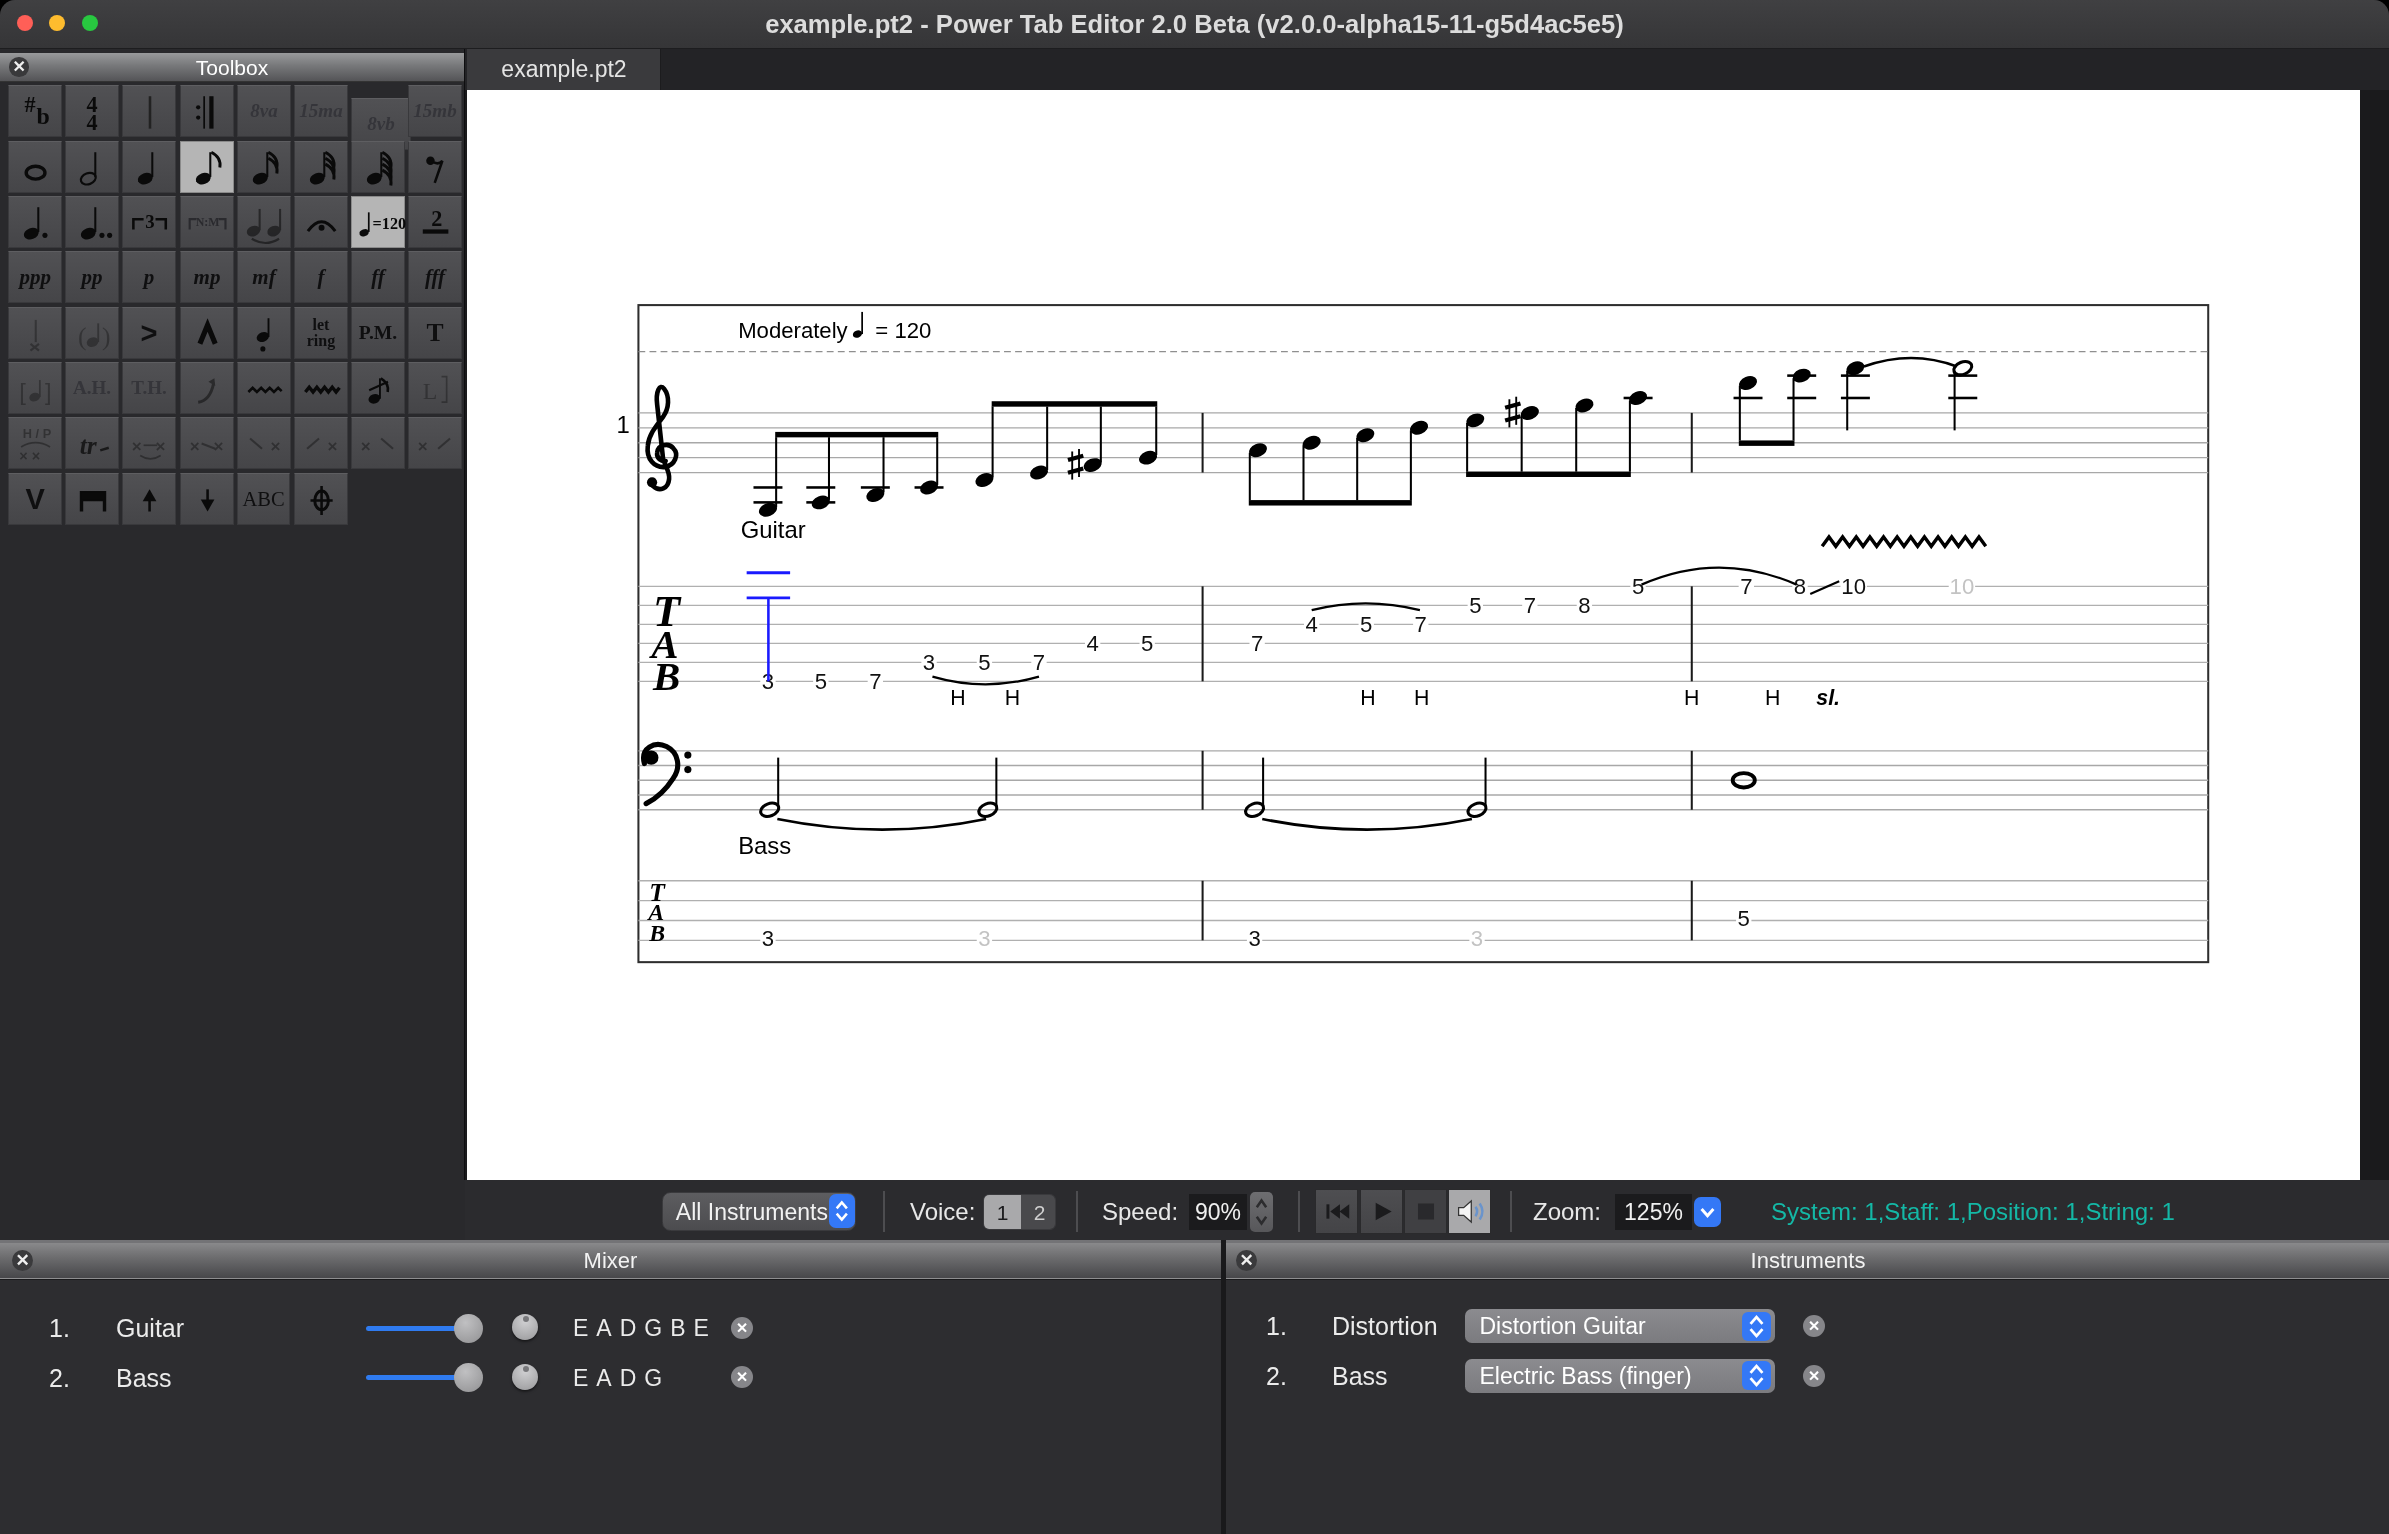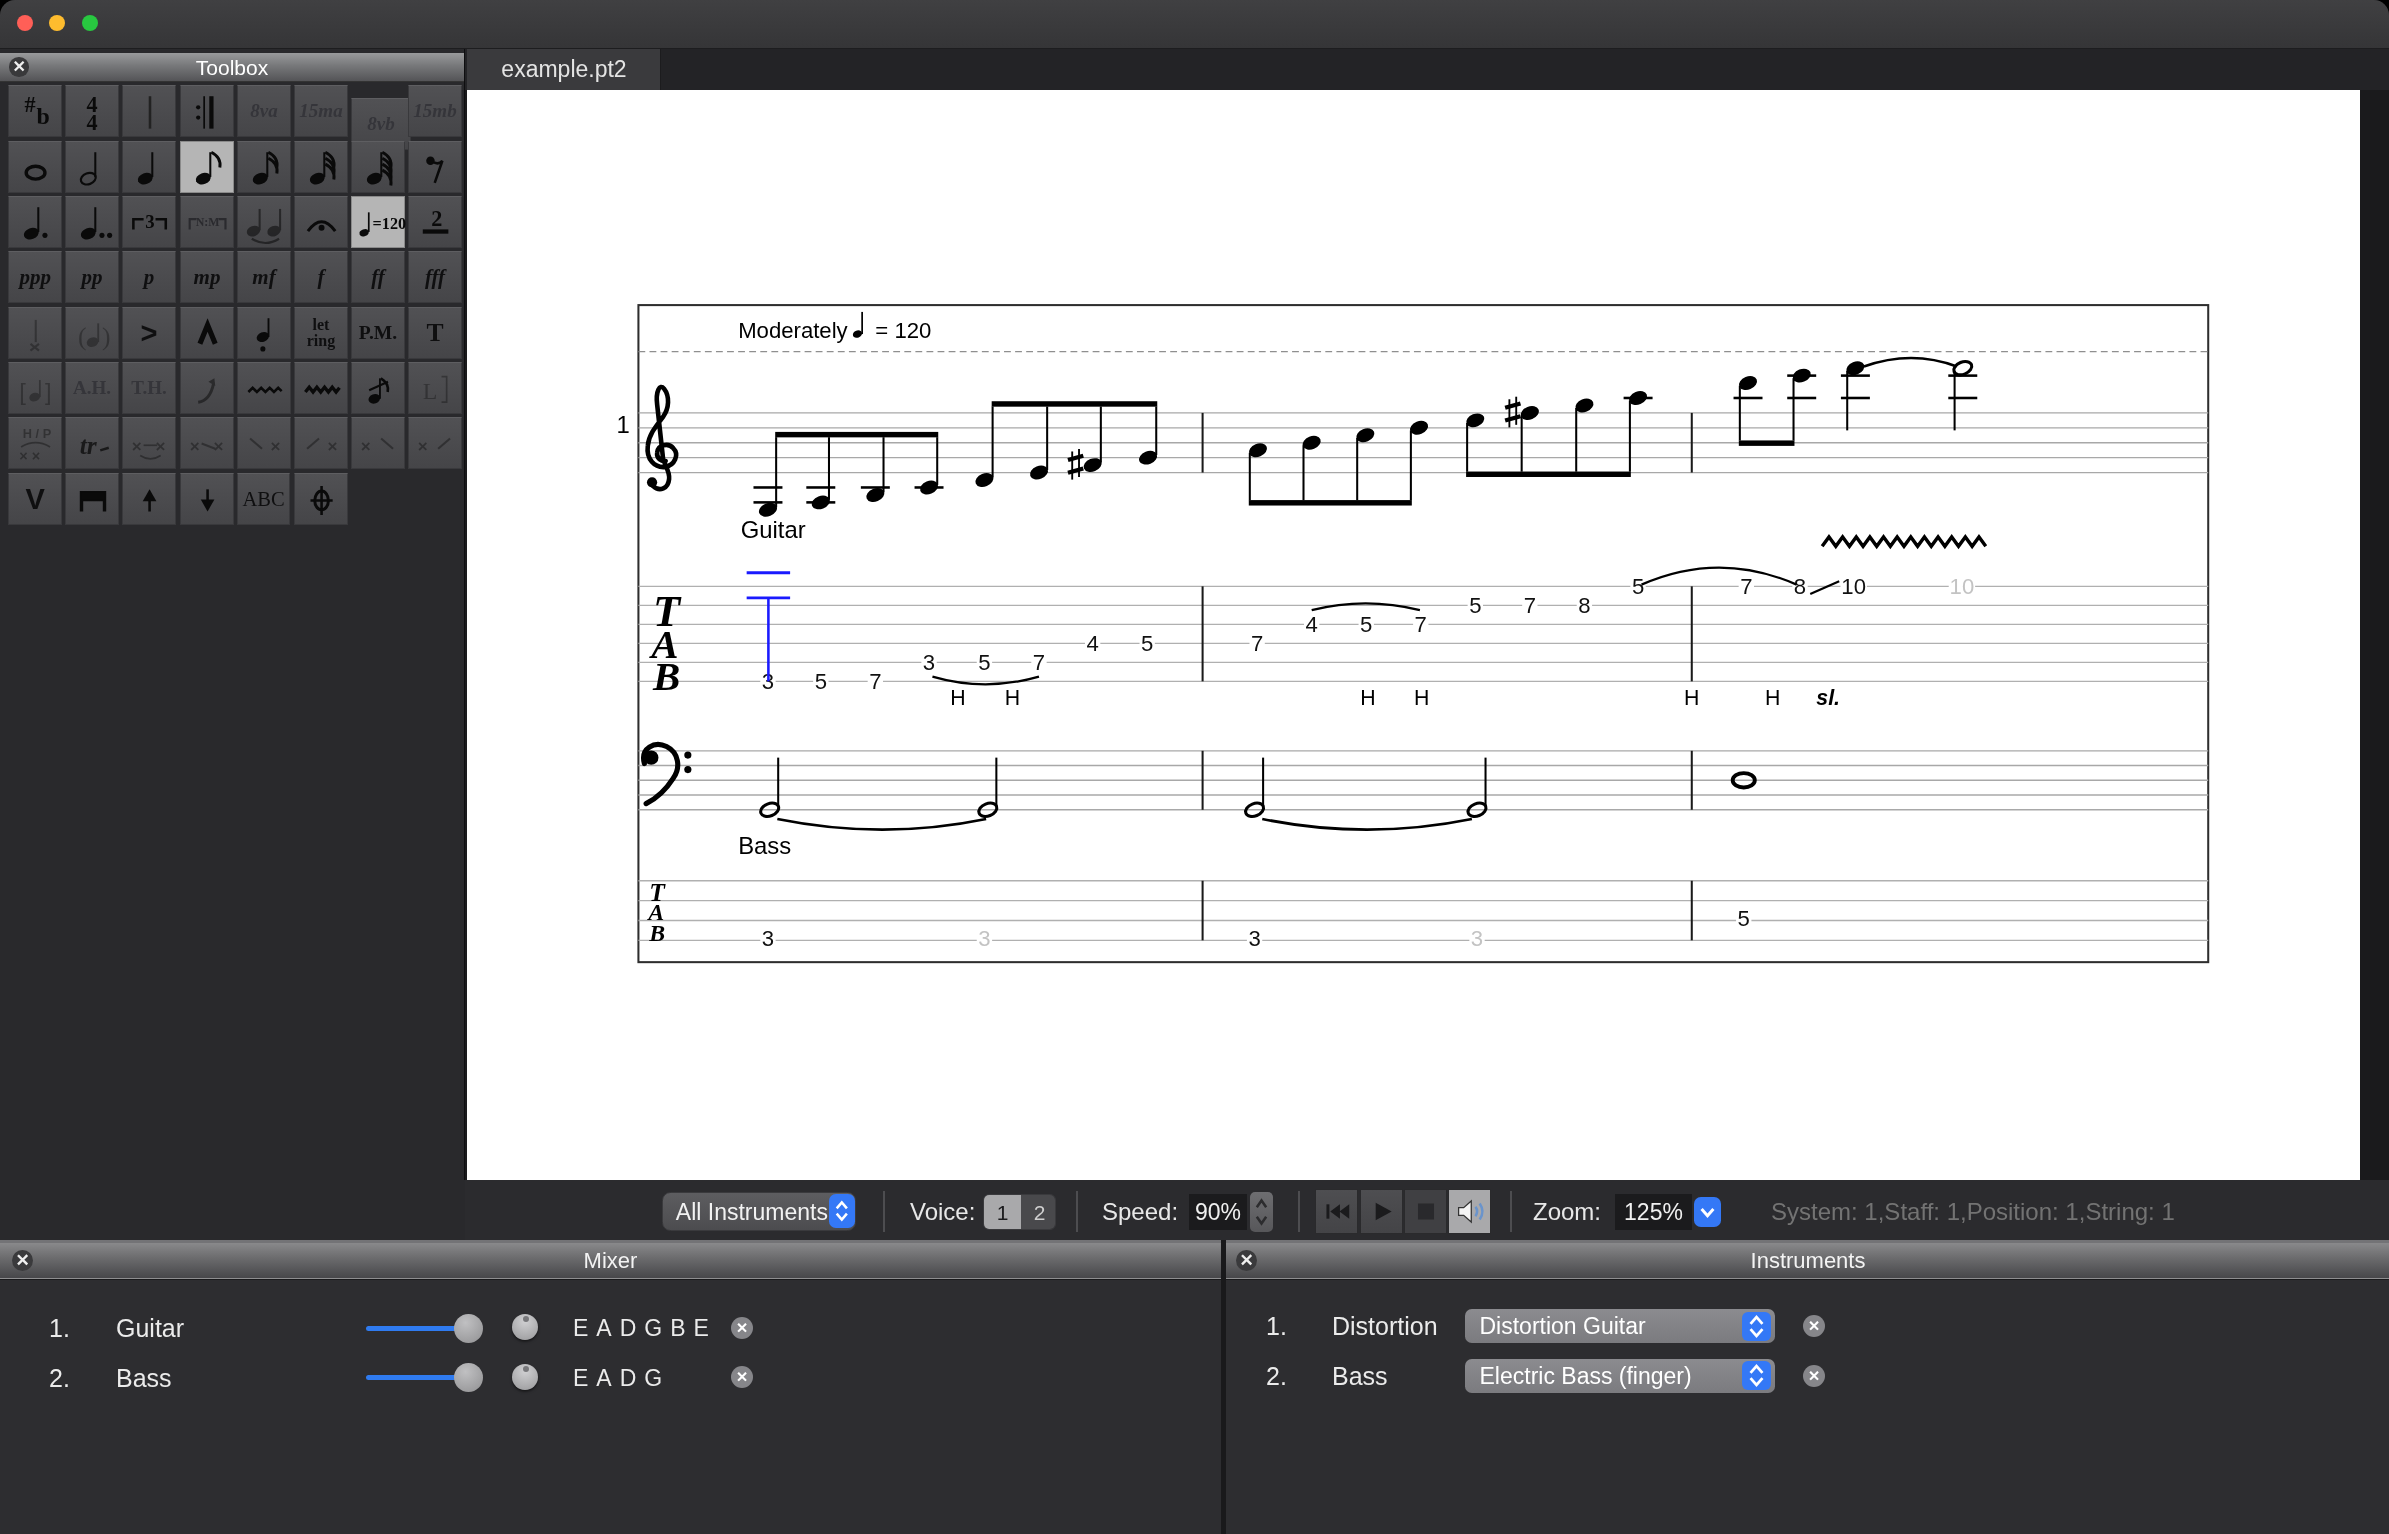--- a/index.html
+++ b/index.html
@@ -6,20 +6,21 @@
 .abs{position:absolute}
 .tl{border-radius:50%}
 svg{display:block}
 </style></head><body>
 <div id="win">
 
 <div class="abs" style="left:0;top:0;width:2389px;height:49px;background:linear-gradient(#404042,#353537);border-bottom:0.9px solid #1d1d1f"></div>
 <div class="abs tl" style="left:17px;top:14.5px;width:16px;height:16px;background:#ff5f57"></div>
 <div class="abs tl" style="left:49px;top:14.5px;width:16px;height:16px;background:#febc2e"></div>
 <div class="abs tl" style="left:82px;top:14.5px;width:16px;height:16px;background:#28c840"></div>
+<div class="abs" style="left:0;top:0;width:2389px;height:49px;line-height:49px;text-align:center;color:#dcdcdc;font-size:25.6px;font-weight:bold">example.pt2 - Power Tab Editor 2.0 Beta (v2.0.0-alpha15-11-g5d4ac5e5)</div>
 
 <div class="abs" style="left:0;top:49px;width:465px;height:1194px;background:#29292c;border-right:1.7px solid #0e0e10"></div>
 <div class="abs" style="left:0;top:53px;width:464px;height:29px;background:linear-gradient(#999a9c,#77787a 45%,#545457);border-bottom:0.9px solid #333"></div>
 <div class="abs" style="left:0;top:53px;width:464px;height:29px;line-height:29px;text-align:center;color:#fff;font-size:21px">Toolbox</div>
 <div class="abs tl" style="left:9.4px;top:57px;width:19.6px;height:19.6px;background:#39393b;color:#efefef;font-size:16px;font-weight:bold;text-align:center;line-height:19.6px">✕</div>
 <div class="abs" style="left:8.2px;top:85px;width:54px;height:52px;background:linear-gradient(#515154,#454548);border:0.9px solid #39393c;border-top-color:#5e5e61">
       <svg width="54" height="52" viewBox="0 0 63 61">
         <text x="18" y="30" font-size="26" font-weight="bold" fill="#0a0a0a" font-family="Liberation Serif">#</text>
         <text x="32" y="44" font-size="28" font-weight="bold" fill="#0a0a0a" font-family="Liberation Serif">b</text>
       </svg>
@@ -412,21 +413,21 @@
       </svg>
     </div>
     <div class="abs" style="left:1510px;top:1191px;width:1.7px;height:41px;background:#4d4d50"></div>
     <div class="abs" style="left:1533px;top:1180px;height:54px;line-height:63px;color:#e8e8e8;font-size:24px">Zoom:</div>
     <div class="abs" style="left:1615px;top:1194px;width:77px;height:36px;background:#1b1b1d;color:#f0f0f0;font-size:23px;text-align:center;line-height:36px">125%</div>
     <div class="abs" style="left:1694px;top:1197px;width:27px;height:30px;border-radius:6.8px;background:#3478f6">
 <svg width="27" height="30" viewBox="0 0 32 35">
         <path d="M 9 14 L 16 22 L 23 14" stroke="#fff" stroke-width="3.5" fill="none"></path>
       </svg>
     </div>
-    <div class="abs" style="left:1771px;top:1180px;height:63px;line-height:63px;color:#737373;font-size:24px">System: 1,Staff: 1,Position: 1,String: 1</div>
+    <div class="abs" style="left:1771px;top:1180px;height:63px;line-height:63px;color:#14b8a6;font-size:24px">System: 1,Staff: 1,Position: 1,String: 1</div>
 <div class="abs" style="left:0;top:1240px;width:2389px;height:2.6px;background:#737376"></div>
 <div class="abs" style="left:0;top:1243px;width:1221px;height:36px;background:linear-gradient(#89898b,#6a6a6c 45%,#47474a);border-bottom:1.7px solid #8e8e90"></div>
 <div class="abs" style="left:0;top:1243px;width:1221px;height:36px;line-height:36px;text-align:center;color:#f3f3f3;font-size:22px">Mixer</div>
 <div class="abs tl" style="left:12px;top:1250px;width:21px;height:21px;background:#3a3a3c;color:#efefef;font-size:17px;font-weight:bold;text-align:center;line-height:21px">✕</div>
 <div class="abs" style="left:1221px;top:1240px;width:5.1px;height:294px;background:#19191b"></div>
 <div class="abs" style="left:1226px;top:1243px;width:1164px;height:36px;background:linear-gradient(#89898b,#6a6a6c 45%,#47474a);border-bottom:1.7px solid #8e8e90"></div>
 <div class="abs" style="left:1226px;top:1243px;width:1164px;height:36px;line-height:36px;text-align:center;color:#f3f3f3;font-size:22px">Instruments</div>
 <div class="abs tl" style="left:1236px;top:1250px;width:21px;height:21px;background:#3a3a3c;color:#efefef;font-size:17px;font-weight:bold;text-align:center;line-height:21px">✕</div>
 <div class="abs" style="left:0;top:1280px;width:1221px;height:254px;background:#2d2d30"></div>
 <div class="abs" style="left:1226px;top:1280px;width:1164px;height:254px;background:#2d2d30"></div>

